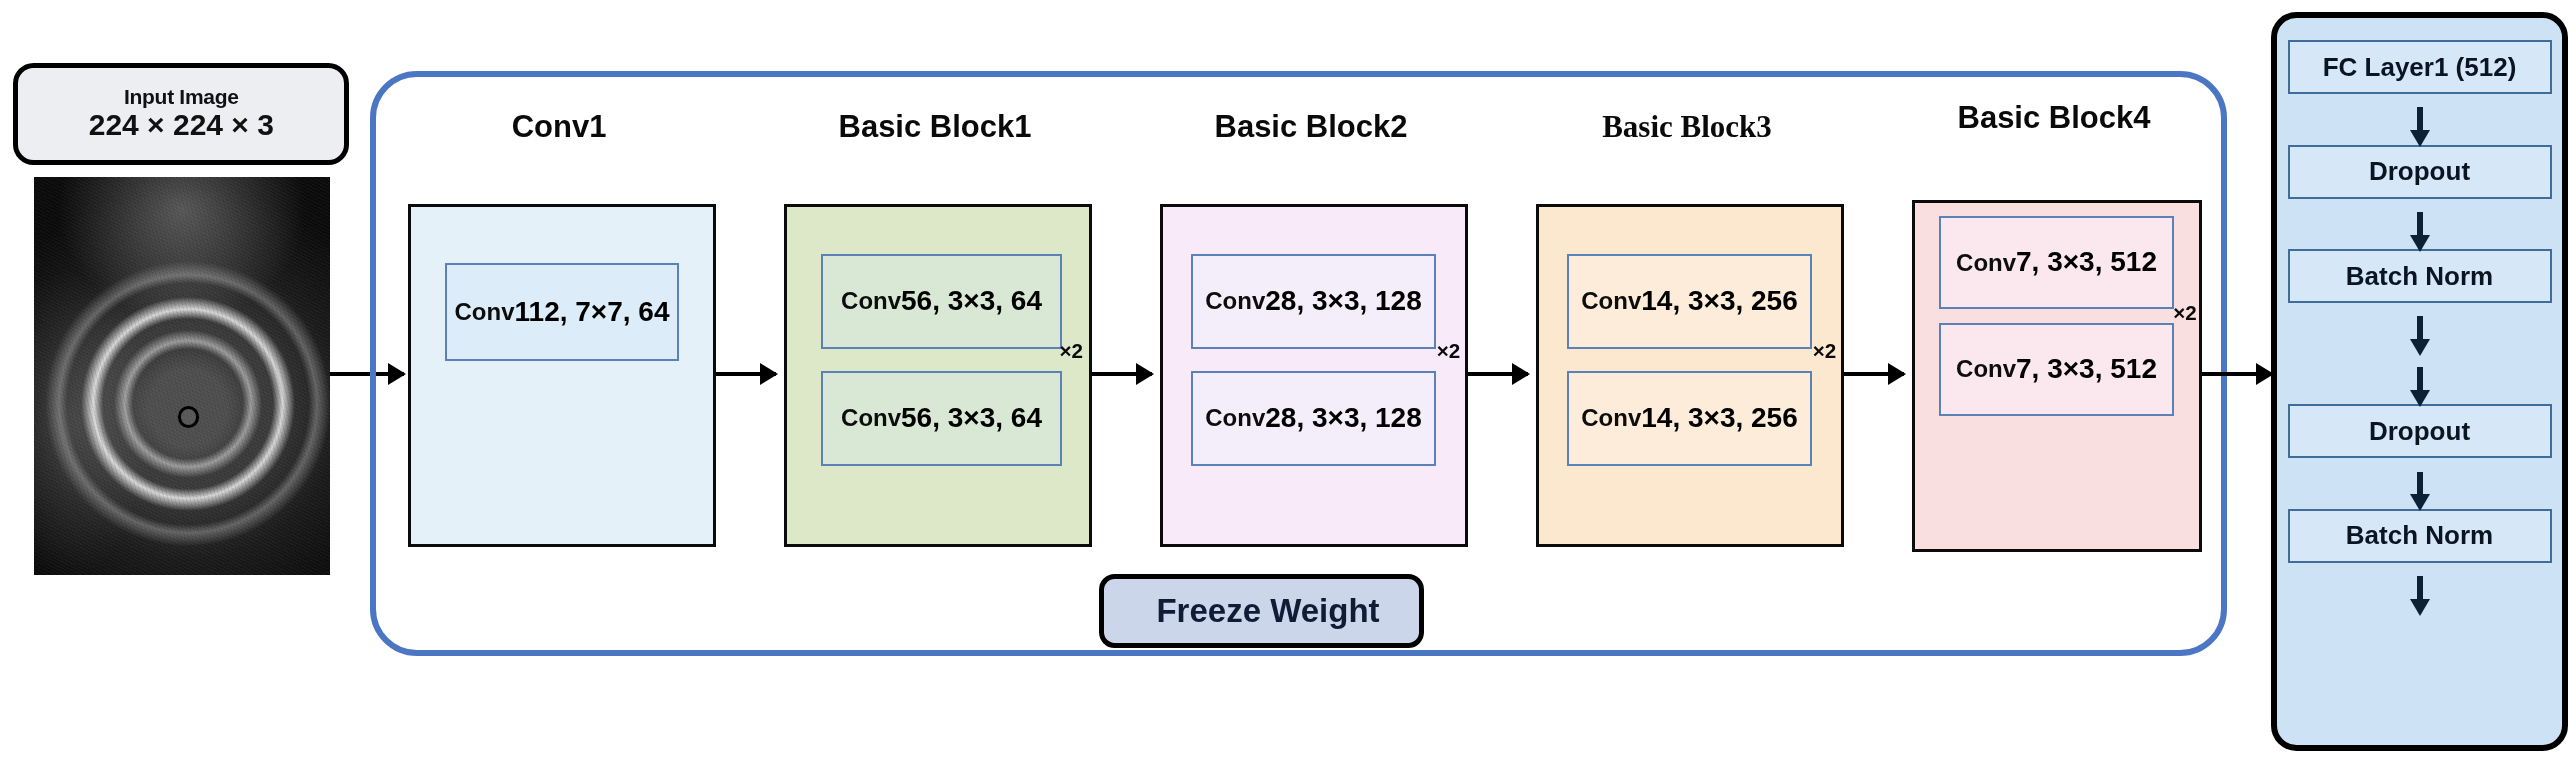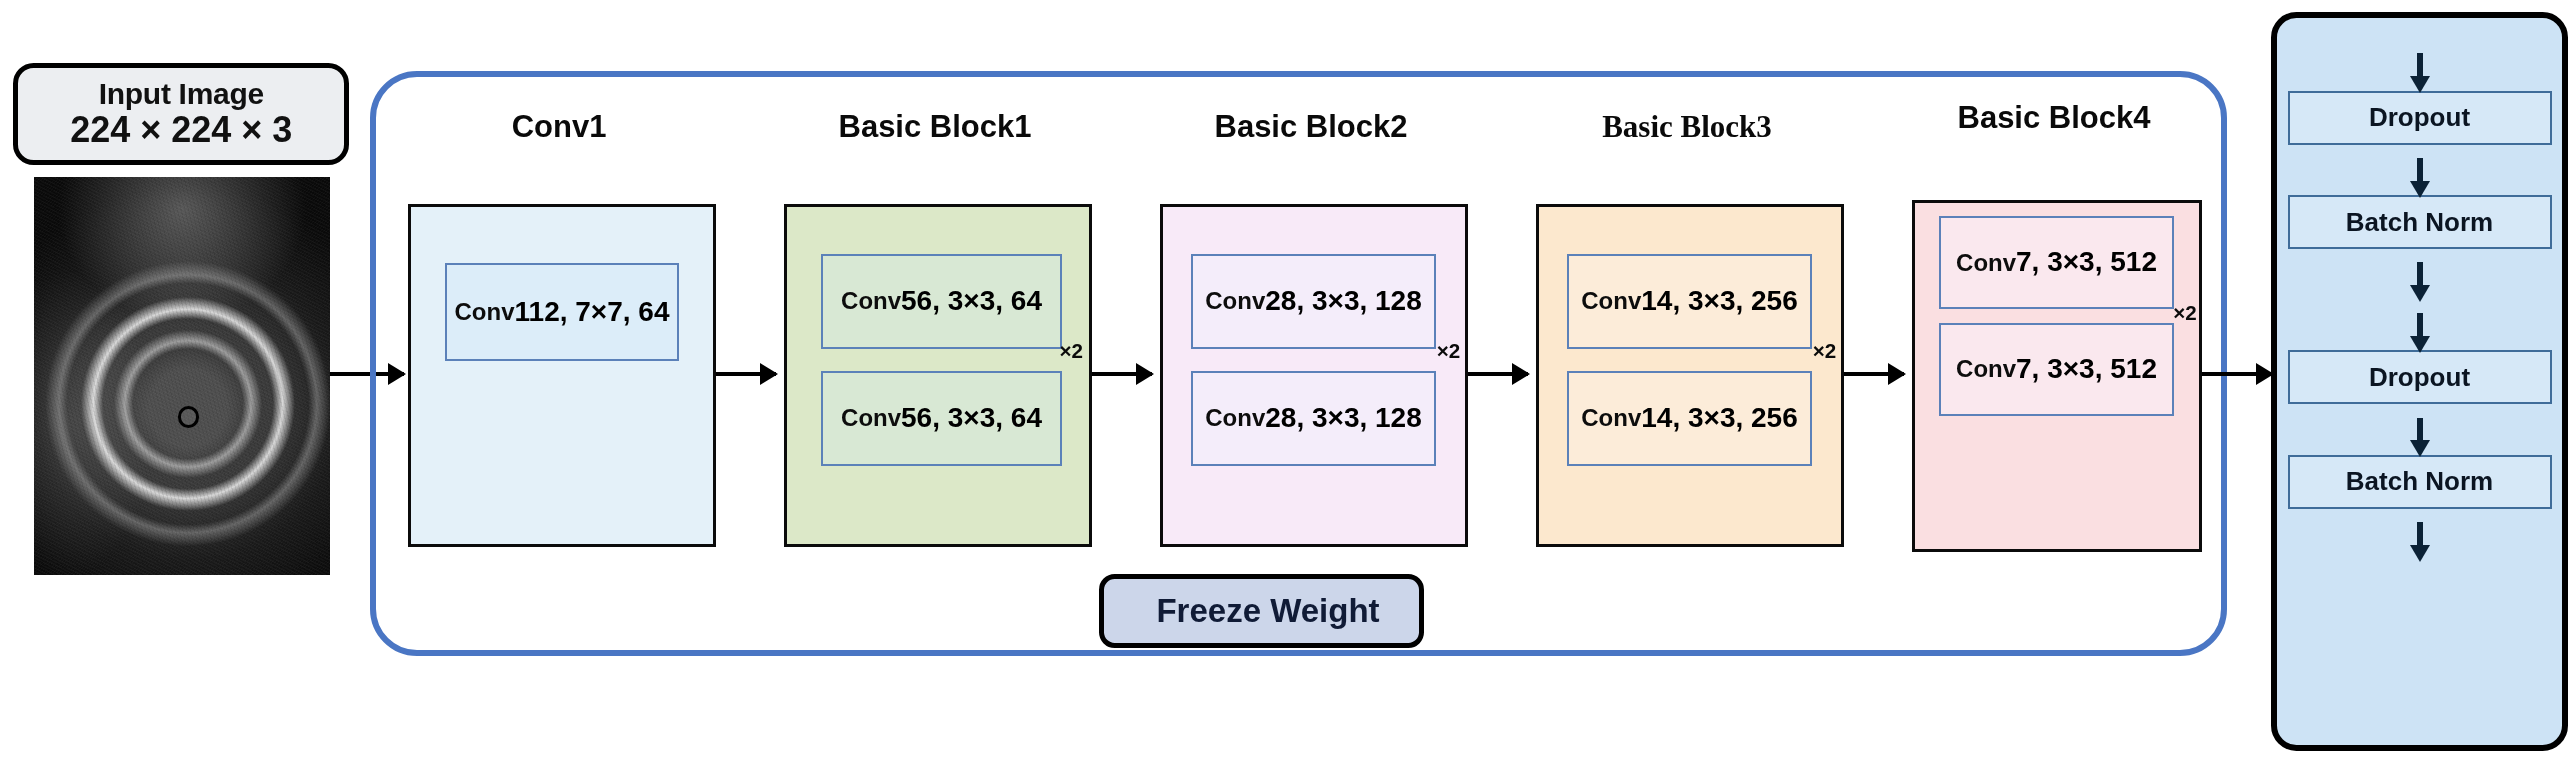--- a/index.html
+++ b/index.html
@@ -5,22 +5,22 @@
   html,body{margin:0;padding:0;background:#fff;}
   body{width:2576px;height:761px;position:relative;overflow:hidden;
        font-family:"Liberation Sans","DejaVu Sans",sans-serif;}
   .abs{position:absolute;box-sizing:border-box;}
 
   
   #input-badge{left:13.3px;top:63px;width:336px;height:102px;
       background:#eceef1;border:5.4px solid #000;border-radius:20.6px;
       display:flex;flex-direction:column;align-items:center;justify-content:center;
       line-height:1.08;}
-  #input-badge .l1{font-size:30px;font-weight:700;color:#111;letter-spacing:-0.3px;}
-  #input-badge .l2{font-size:36px;font-weight:600;color:#111;letter-spacing:0px;}
+  #input-badge .l1{font-size:21px;font-weight:700;color:#111;letter-spacing:-0.3px;}
+  #input-badge .l2{font-size:30px;font-weight:600;color:#111;letter-spacing:0px;}
 
   
   #input-photo{left:34px;top:177px;width:296px;height:398px;
       background:#050505;overflow:hidden;}
   #input-photo .us{position:absolute;inset:0;
       background:
         radial-gradient(circle at 52% 58%, rgba(255,255,255,.10) 0 14%, rgba(255,255,255,0) 22%),
         radial-gradient(circle at 52% 57%, rgba(0,0,0,0) 0 20%, rgba(235,235,235,.55) 23%, rgba(0,0,0,0) 27%),
         radial-gradient(circle at 52% 57%, rgba(0,0,0,0) 0 31%, rgba(255,255,255,.80) 34.5%, rgba(0,0,0,0) 39%),
         radial-gradient(circle at 52% 57%, rgba(0,0,0,0) 0 44%, rgba(200,200,200,.38) 47%, rgba(0,0,0,0) 52%),
@@ -157,20 +157,23 @@
   <div class="rep" style="right:2.4px;top:98px;">×2</div>
 </div>
 
 <div class="arrow-h abs" style="left:2202px;top:372px;width:70px;"></div>
 
 <div class="abs" id="freeze-badge">
   <span>Freeze Weight</span>
 </div>
 
 <div class="abs" id="classifier">
+  <div class="fc-row">
+    <span>FC Layer1 (512)</span>
+  </div>
   <div class="gap"></div>
   <div class="arrow-v"></div>
   <div class="gap"></div>
   <div class="fc-row">
     <span>Dropout</span>
   </div>
   <div class="gap"></div>
   <div class="arrow-v"></div>
   <div class="gap"></div>
   <div class="fc-row">

